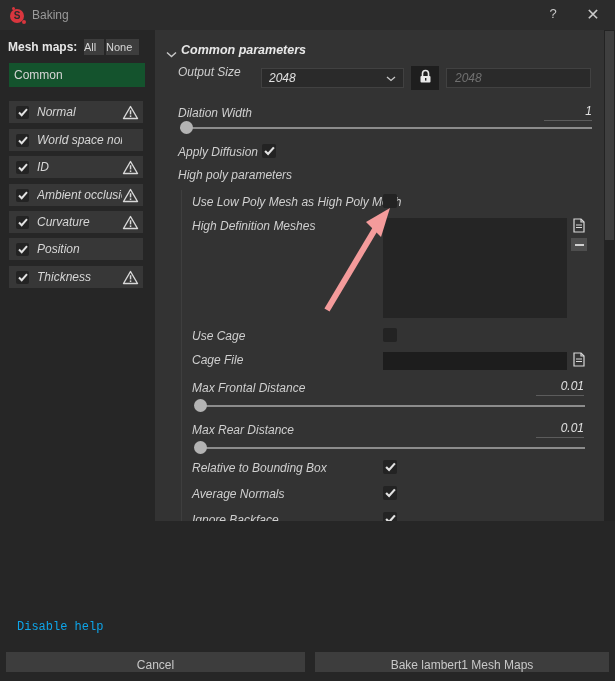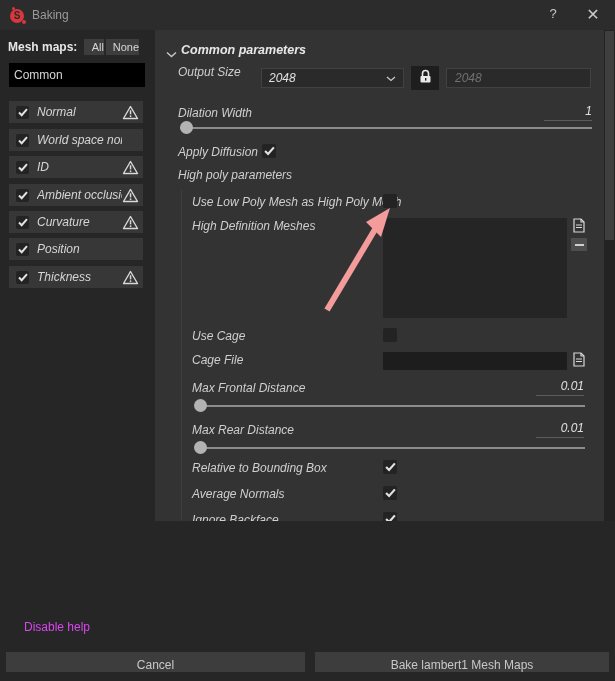--- a/index.html
+++ b/index.html
@@ -21,24 +21,24 @@
     font-weight:bold; font-size:10px; line-height:14px; text-align:center; }
   .logo-dot-top { position:absolute; left:2px; top:0; width:3px; height:3px; border-radius:50%; background:#d9363e; }
   .logo-dot-br  { position:absolute; left:12px; top:13px; width:4px; height:4px; border-radius:50%; background:#d9363e; }
   .win-title { left:32px; top:8px; color:#9a9a9a; font-size:12px; }
   .win-help  { left:543px; top:6px; width:20px; height:18px; color:#c8c8c8; font-size:13px; text-align:center; }
   .win-close { left:583px; top:5px; width:20px; height:20px; color:#c8c8c8; font-size:16px; line-height:20px; text-align:center; }
 
   
   .sb-header { left:8px; top:40px; font-weight:bold; color:#e6e6e6; }
   .sb-btn { top:39px; height:16px; background:#3d3d3d; color:#d6d6d6;
-    font-size:11px; line-height:16px; text-align:right; }
+    font-size:11px; line-height:16px; text-align:left; }
   .sb-btn-all  { left:84px;  width:20px; }
   .sb-btn-none { left:106px; width:33px; }
-  .sb-common { left:9px; top:63px; width:136px; height:24px; background:#000000;
+  .sb-common { left:9px; top:63px; width:136px; height:24px; background:#14532d;
     line-height:24px; padding-left:5px; color:#d6d6d6; }
   .sb-item { left:9px; width:134px; height:22px; background:#373737;
     display:flex; align-items:center; padding:0 4px 0 7px;font-style:italic; }
   .sb-item .lbl { margin-left:8px; color:#d6d6d6; flex:1 1 auto;
     white-space:nowrap; overflow:hidden; font-size:12px; }
   .warn { width:17px; height:15px; flex:0 0 auto; }
 
   
   .cb { width:13px; height:13px; background:#232323; border-radius:2px;
     display:flex; align-items:center; justify-content:center; flex:0 0 auto; }
@@ -68,21 +68,21 @@
   .minusbtn { left:416px; top:208px; width:16px; height:13px; background:#4e4e4e;
     display:flex; align-items:center; justify-content:center; }
   .minusbtn .bar { width:9px; height:2px; background:#cfcfcf; }
   .cagefield { left:228px; top:322px; width:184px; height:18px; background:#1d1d1d; }
 
   
   .scroll-track { left:604px; top:30px; width:11px; height:491px; background:#232323; }
   .scroll-thumb { left:605px; top:31px; width:9px; height:209px; background:#3f3f3f; }
 
   
-  .disable-help { left:24px; top:620px; color:#d946ef; }
+  .disable-help { left:17px; top:620px; color:#0ea5e9;font-family:Liberation Mono, monospace; }
   .footer-btn { top:652px; height:20px; background:#3d3d3d; color:#c8c8c8;
     text-align:center; line-height:26px; font-size:12px; }
   .btn-cancel { left:6px; width:299px; }
   .btn-bake   { left:315px; width:294px; }
 
   .arrow-svg { left:318px; top:198px; width:84px; height:122px; pointer-events:none; }
 </style>
 </head>
 <body>
 

